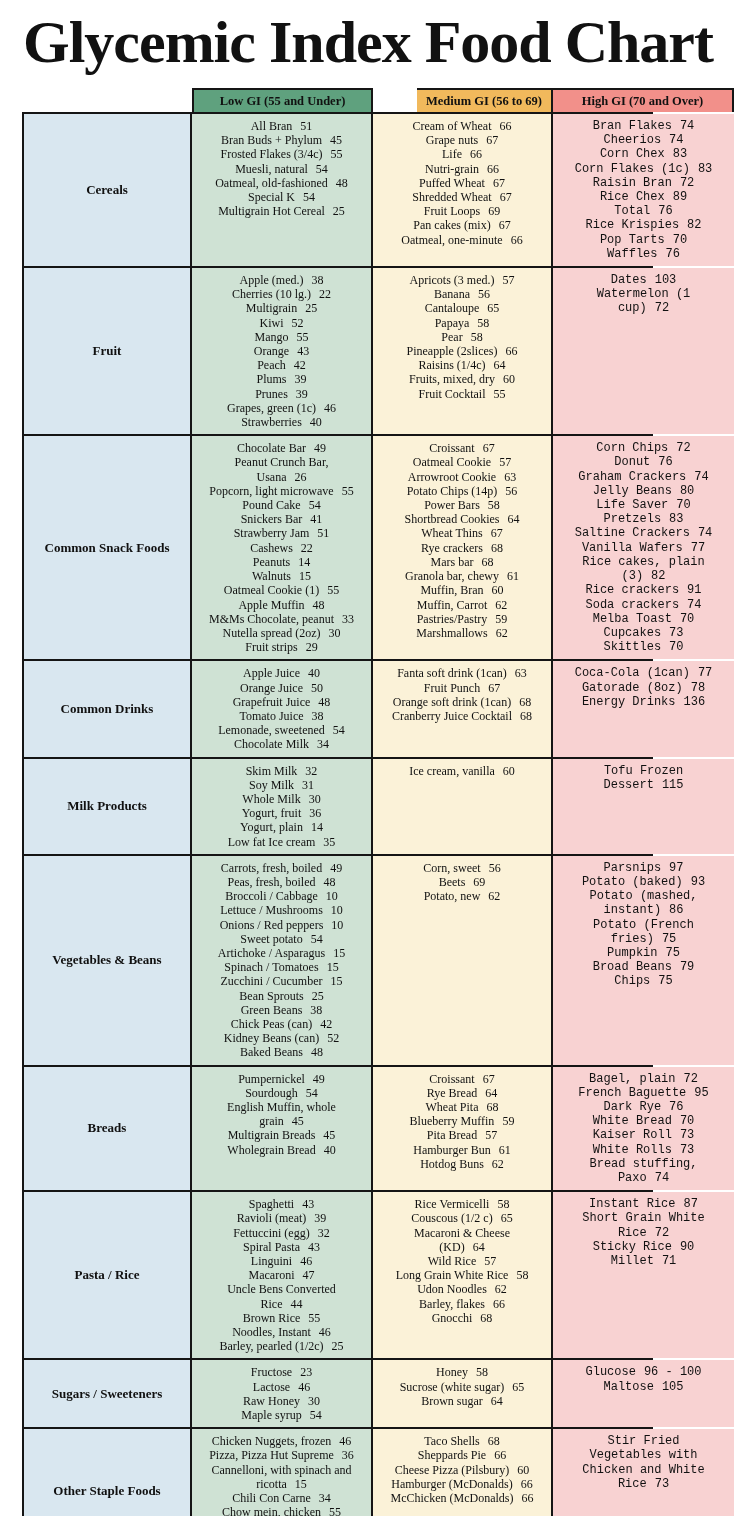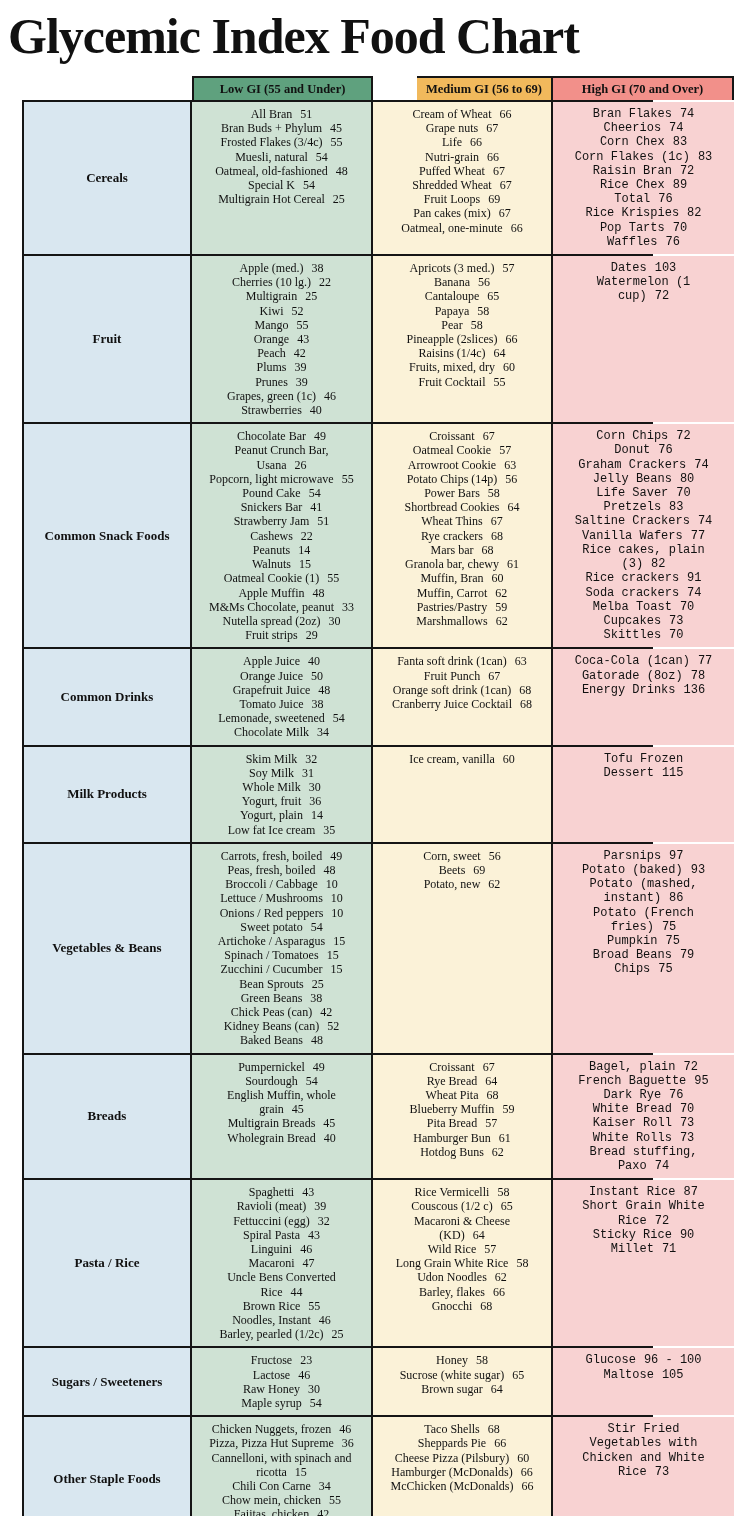--- a/index.html
+++ b/index.html
@@ -3,22 +3,22 @@
 <meta charset="utf-8">
 <style>
   * { margin:0; padding:0; box-sizing:border-box; }
   html,body { background:#ffffff; }
   body {
     width:736px; height:1516px; overflow:hidden;
     font-family:"Liberation Serif","DejaVu Serif",serif;
     color:#111111;
   }
   .title {
-    text-align:left;
-    font-size:50px;
+    text-align:center;
+    font-size:60px;
     font-weight:bold;
     letter-spacing:-1px;
     margin:6px 8px 10px;
     line-height:1.2;
   }
   .chart { margin-left:22px; width:631px; }
   .header-row {
     display:grid;
     grid-template-columns:168px 181px 180px 181px;
     padding-left:2px;

